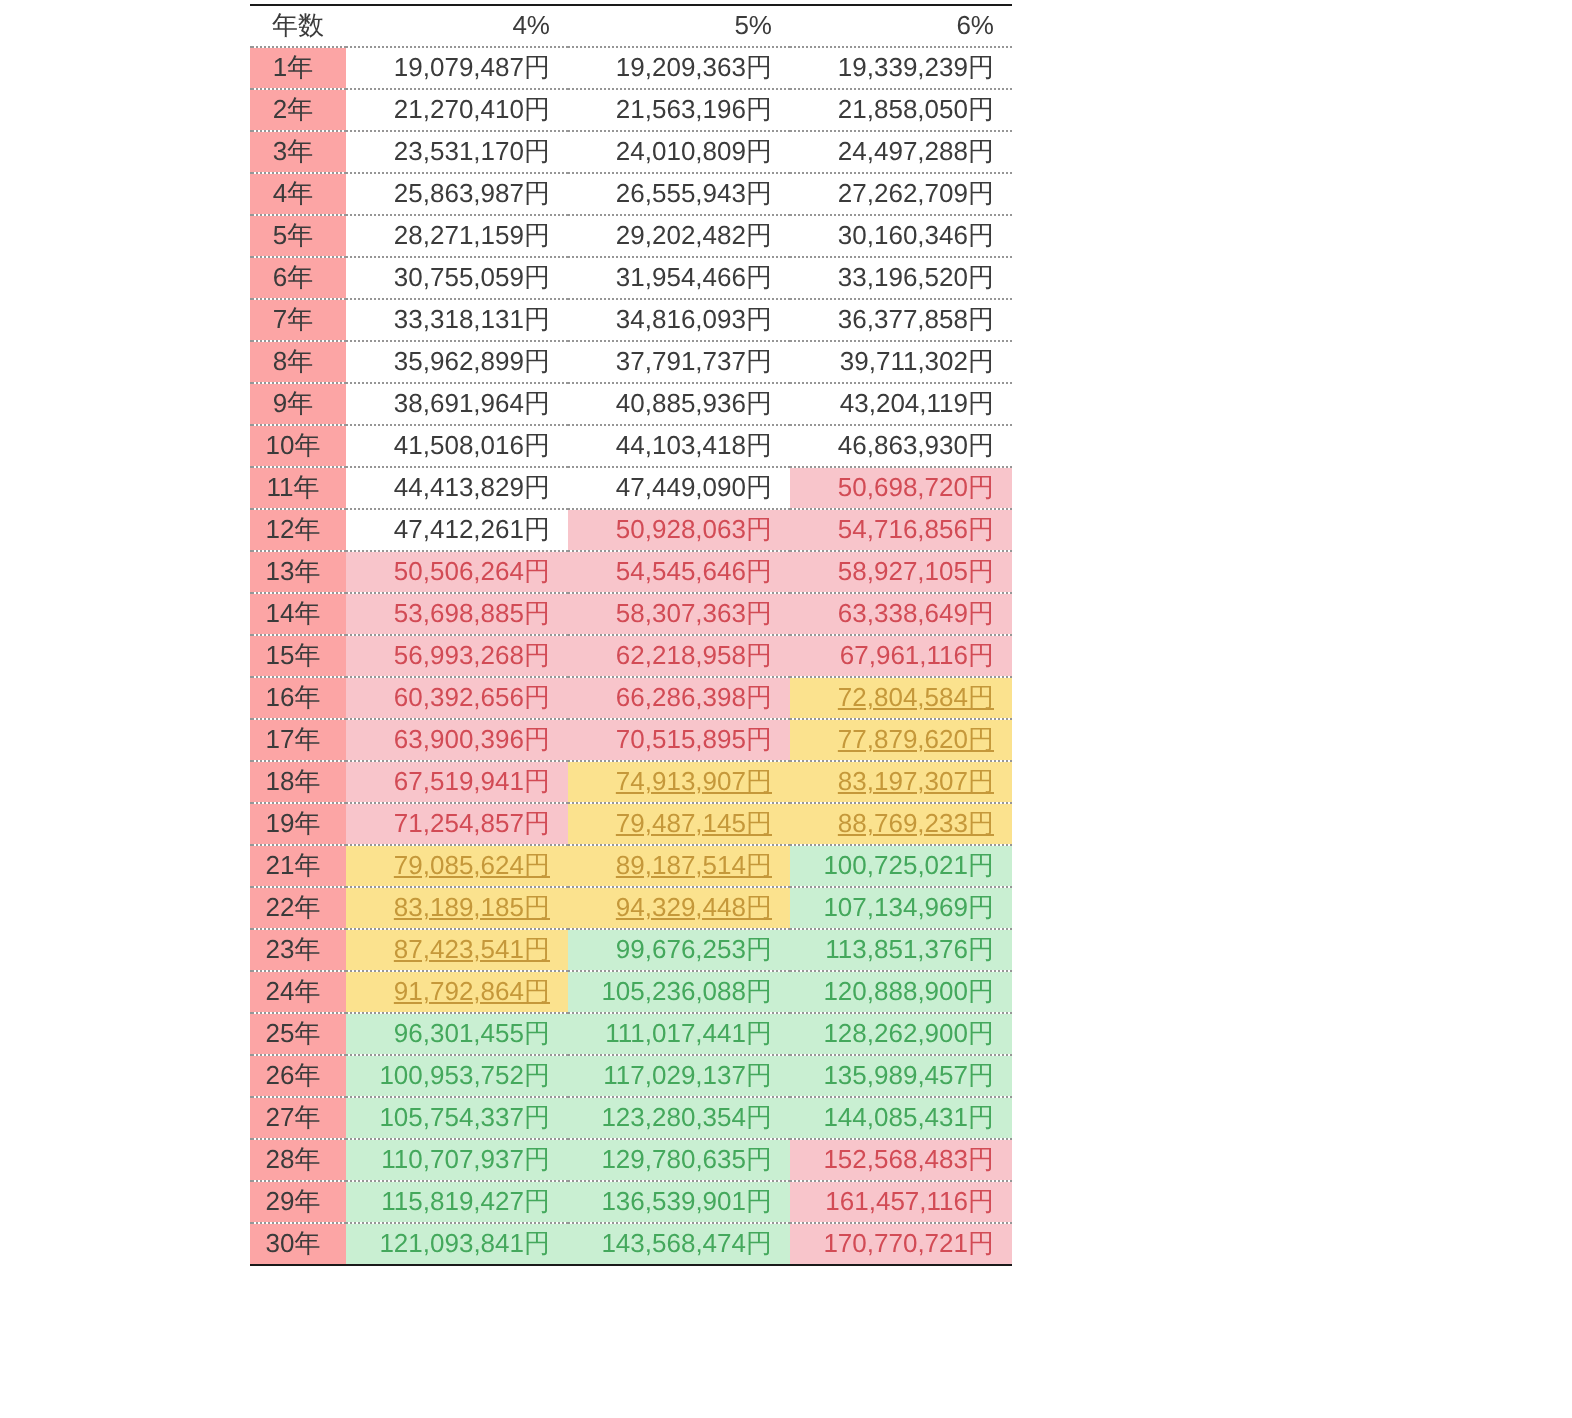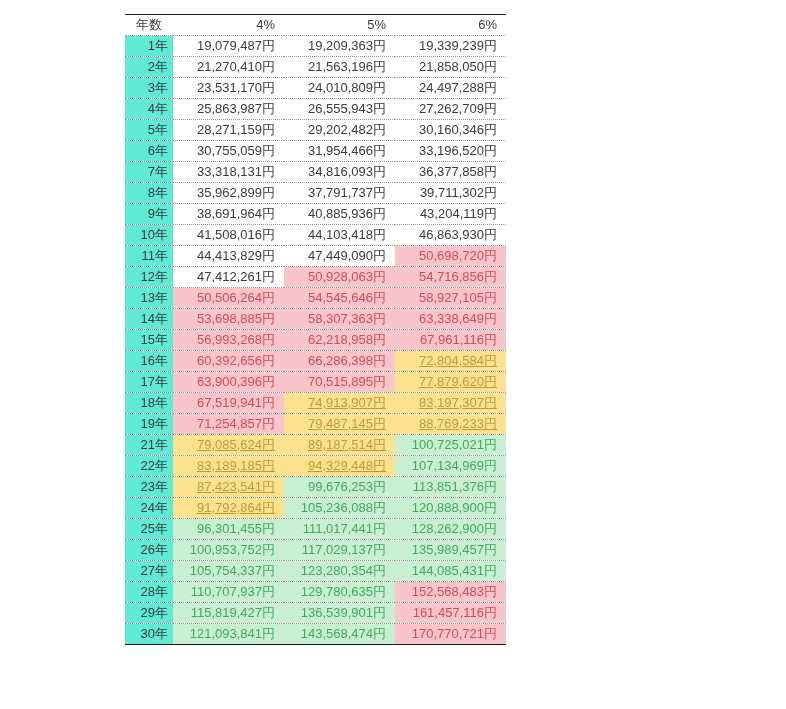--- a/index.html
+++ b/index.html
@@ -7,21 +7,21 @@
     position: relative;
     width: 786px;
     height: 709px;
     background: #ffffff;
     overflow: hidden;
     font-family: "Liberation Sans", "DejaVu Sans", sans-serif;
   }
   table.growth {
     position: absolute;
     left: 125px;
-    top: 14px;
+    top: 2px;
     width: 381px;
     border-collapse: collapse;
     table-layout: fixed;
   }
   col.c-year { width: 48px; }
   col.c-val  { width: 111px; }
   th, td {
     font-family: "Liberation Sans", "DejaVu Sans", sans-serif;
     font-size: 13px;
     font-weight: normal;
@@ -30,21 +30,21 @@
     padding: 0;
     white-space: nowrap;
     overflow: hidden;
     color: var(--plain-text, #3b3b3b);
     border-bottom: 1px dotted var(--border-dotted, #969696);
   }
   thead th { border-top: 1.5px solid var(--border-solid, #1a1a1a); }
   tbody tr:last-child td { border-bottom: 1.5px solid var(--border-solid, #1a1a1a); }
   th.year-h { text-align: center; }
   th.pct-h  { text-align: right; padding-right: 9px; }
-  td.year   { text-align: right; padding-right: 5px; background: #5eead4; }
+  td.year   { text-align: center; padding-right: 5px; background: #fca5a5; }
   td.val    { text-align: right; padding-right: 9px; }
   td.bad     { background: var(--bad-bg, #F8C5CB);     color: var(--bad-text, #D24B55); }
   td.neutral { background: var(--neutral-bg, #FBE28E); color: var(--neutral-text, #C5983A); text-decoration: underline; }
   td.good    { background: var(--good-bg, #C9EFD2);    color: var(--good-text, #44A85C); }
 </style>
 </head>
 <body>
 
 <div class="page">
   <table class="growth">

